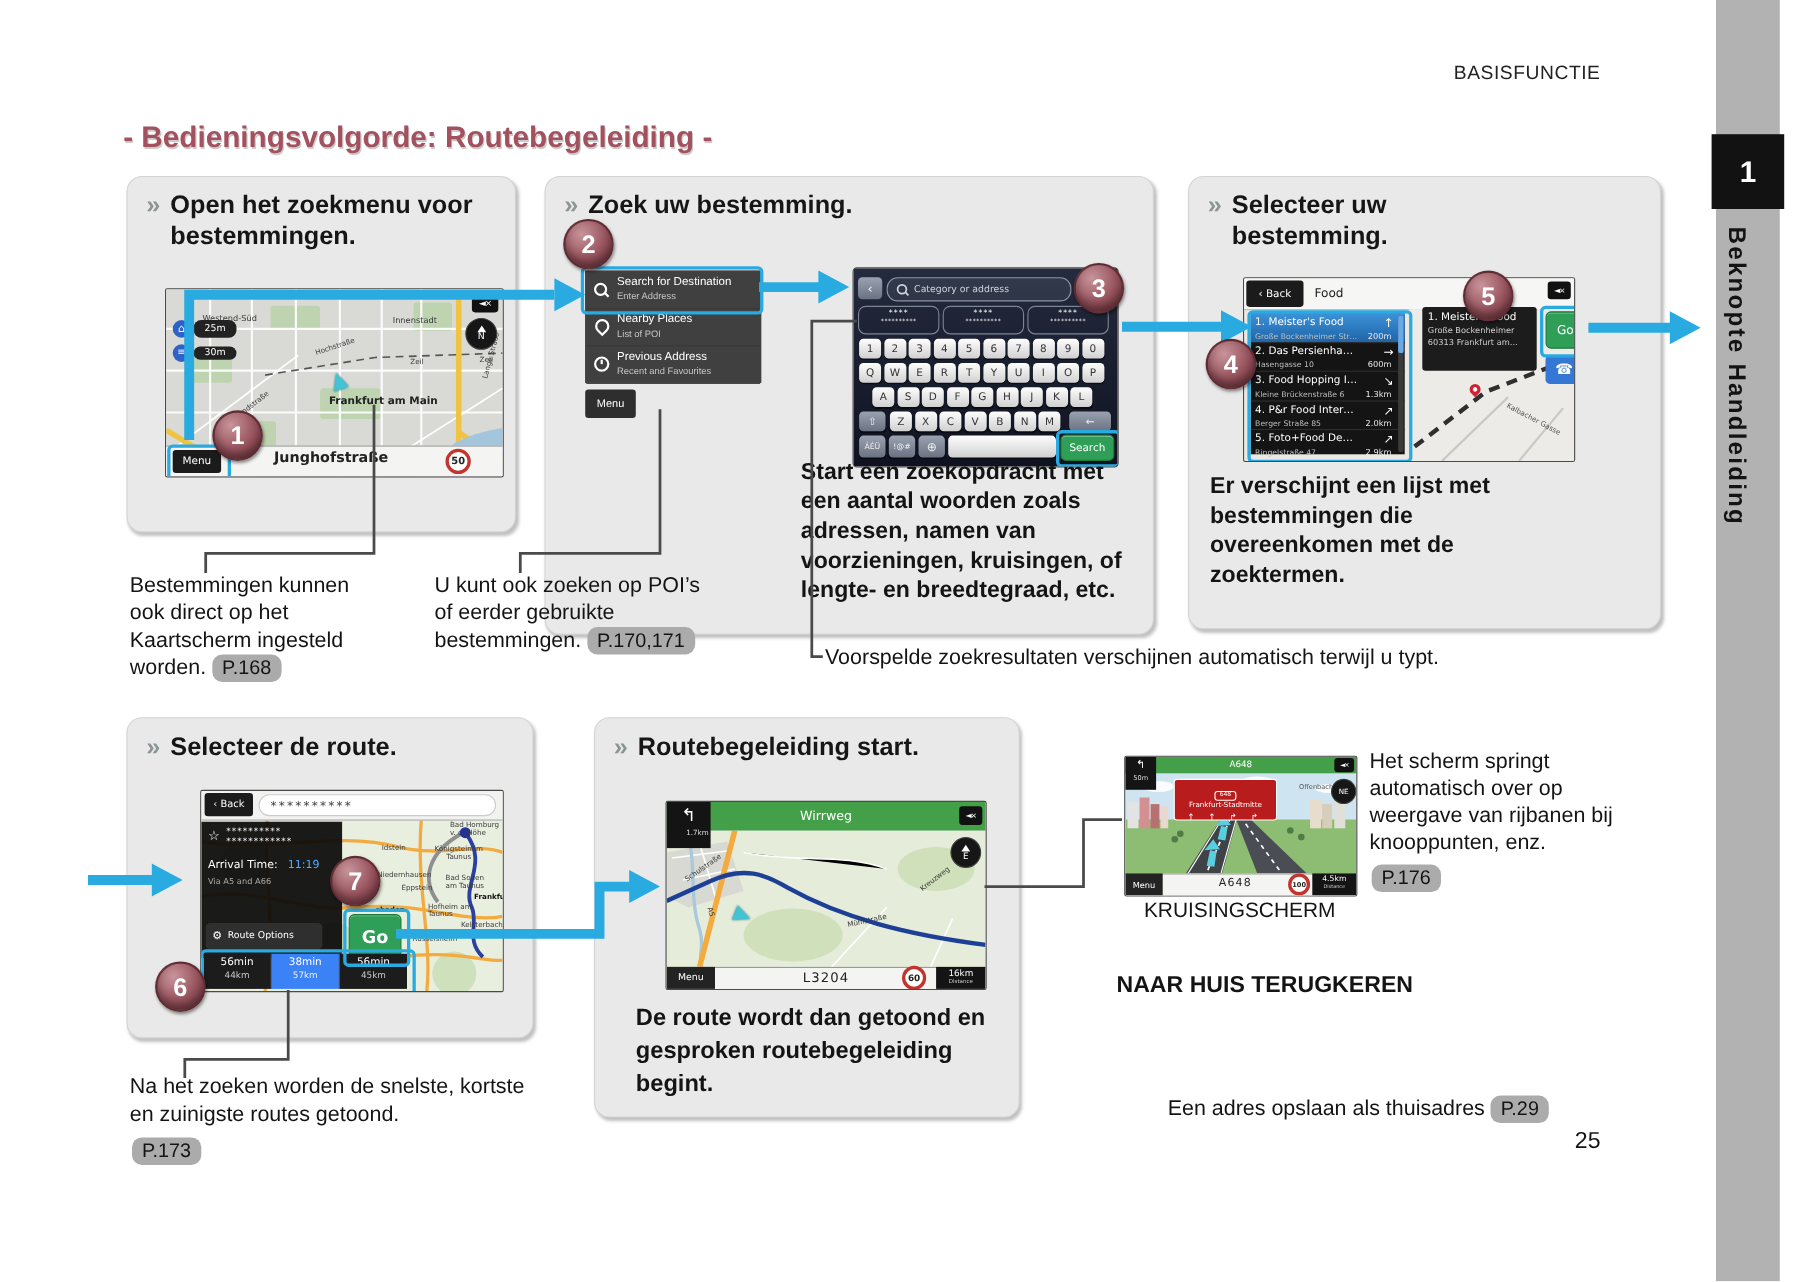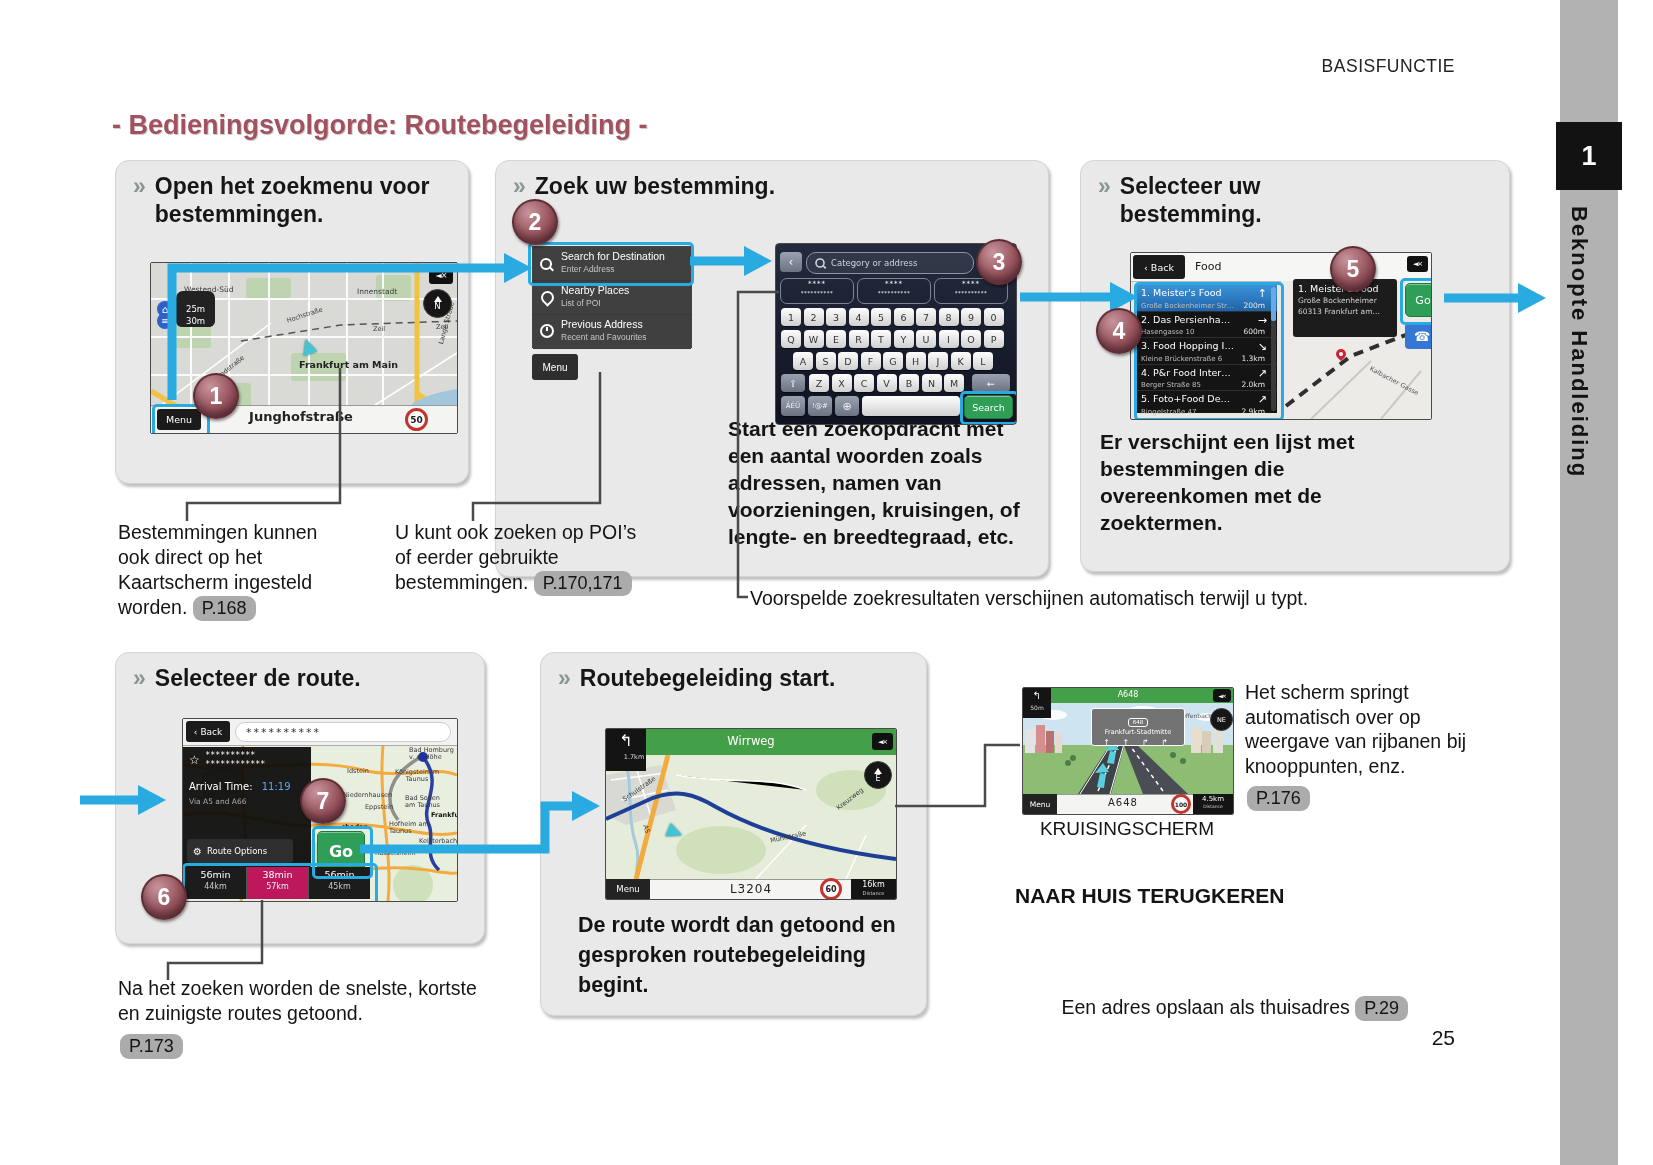--- a/index.html
+++ b/index.html
@@ -118,21 +118,21 @@
     <span class="navlbl" style="left:33px;top:22px;font-size:7.5px;">Westend-Süd</span>
     <span class="navlbl" style="left:206px;top:24px;font-size:7.5px;">Innenstadt</span>
     <span class="navlbl" style="left:135px;top:48px;transform:rotate(-18deg);">Hochstraße</span>
     <span class="navlbl" style="left:222px;top:62px;">Zeil</span>
     <span class="navlbl" style="left:285px;top:60px;">Zeil</span>
     <span class="navlbl" style="left:148px;top:96px;font-size:9.5px;font-weight:bold;color:#222;">Frankfurt am Main</span>
     <span class="navlbl" style="left:286px;top:80px;transform:rotate(-75deg);transform-origin:left top;">Lange Straße</span>
     <span class="navlbl" style="left:52px;top:104px;transform:rotate(-38deg);">er Landstraße</span>
     <div class="abs" style="left:6px;top:28px;display:flex;align-items:center;gap:3px;z-index:4;">
       <span style="width:16px;height:16px;background:#2f62c8;border-radius:50%;color:#fff;font-size:10px;display:flex;align-items:center;justify-content:center;">⌂</span>
-      <span style="background:#222;color:#fff;font-size:8.5px;border-radius:7px;padding:13px 10px;">25m</span>
+      <span style="background:#222;color:#fff;font-size:8.5px;border-radius:7px;padding:3px 10px;">25m</span>
     </div>
     <div class="abs" style="left:6px;top:50px;display:flex;align-items:center;gap:3px;z-index:4;">
       <span style="width:16px;height:16px;background:#2f62c8;border-radius:50%;color:#fff;font-size:9px;display:flex;align-items:center;justify-content:center;">≡</span>
       <span style="background:#222;color:#fff;font-size:8.5px;border-radius:7px;padding:1px 10px;">30m</span>
     </div>
     <div class="mute" style="left:278px;top:4px;width:24px;height:17px;">
       <span>◄×</span>
     </div>
     <div class="compass" style="left:272px;top:26px;width:27px;height:27px;">
       <span class="ndl"></span>
@@ -416,21 +416,21 @@
     </div>
     <div class="rbtn" style="left:134px;top:112px;width:46px;height:38px;font-size:16px;font-weight:bold;">
       <span>Go</span>
     </div>
     <div class="hl" style="left:129px;top:107px;width:55px;height:47px;"></div>
     <div class="abs" style="left:2px;top:148px;display:flex;z-index:5;">
       <div style="width:61px;height:32px;background:#1c1c1c;border-right:1px solid #555;color:#fff;text-align:center;">
         <div style="font-size:9.5px;line-height:15px;">56min</div>
         <div style="font-size:8px;color:#c9c9c9;line-height:10px;">44km</div>
       </div>
-      <div style="width:61px;height:32px;background:#be185d;border-right:1px solid #555;color:#fff;text-align:center;">
+      <div style="width:61px;height:32px;background:#3b82f6;border-right:1px solid #555;color:#fff;text-align:center;">
         <div style="font-size:9.5px;line-height:15px;">38min</div>
         <div style="font-size:8px;color:#e5eefc;line-height:10px;">57km</div>
       </div>
       <div style="width:61px;height:32px;background:#1c1c1c;color:#fff;text-align:center;">
         <div style="font-size:9.5px;line-height:15px;">56min</div>
         <div style="font-size:8px;color:#c9c9c9;line-height:10px;">45km</div>
       </div>
     </div>
     <div class="hl" style="left:-1px;top:144px;width:190px;height:38px;"></div>
   </div>
@@ -543,21 +543,21 @@
         </g>
       <path d="M74 84 l3 -14 l6 1 l-2 14 z" fill="#58cede"></path>
         <path d="M72 70 l8 -10 l6 9 z" fill="#58cede"></path>
       <path d="M84 60 l3 -12 l6 1 l-2 12 z" fill="#58cede"></path>
         <path d="M82 48 l8 -9 l6 8 z" fill="#58cede"></path>
     </svg>
     <span class="navlbl" style="left:158px;top:24px;font-size:6px;color:#555;">Offenbach</span>
     <div class="compass" style="left:187px;top:20px;width:21px;height:21px;">
       <span style="font-size:6.5px;line-height:8px;">NE</span>
     </div>
-    <div class="abs" style="left:68px;top:20px;width:92px;height:36px;background:#737373;border:1px solid #fff;border-radius:3px;color:#fff;text-align:center;z-index:5;">
+    <div class="abs" style="left:44px;top:20px;width:92px;height:36px;background:#b91c1c;border:1px solid #fff;border-radius:3px;color:#fff;text-align:center;z-index:5;">
       <div style="display:inline-block;font-size:5.5px;border:1px solid #fff;border-radius:3px;padding:0 4px;margin-top:2px;line-height:7px;">648</div>
       <div style="font-size:6.5px;line-height:9px;">Frankfurt-Stadtmitte</div>
       <div style="font-size:8px;letter-spacing:5px;line-height:11px;">↑ ↑ ↱ ↱</div>
     </div>
     <div class="abs" style="left:0;top:106px;width:210px;height:20px;background:#f4f4f2;border-top:1px solid #999;z-index:3;"></div>
     <div class="blk" style="left:0;top:106px;width:34px;height:20px;font-size:7.5px;border-radius:0;background:#232323;">
       <span>Menu</span>
     </div>
     <div class="abs" style="left:50px;top:109px;width:100px;text-align:center;font-size:10px;color:#222;z-index:4;letter-spacing:1px;">A648</div>
     <div class="spd" style="left:148px;top:106px;width:14px;height:14px;font-size:6px;">

